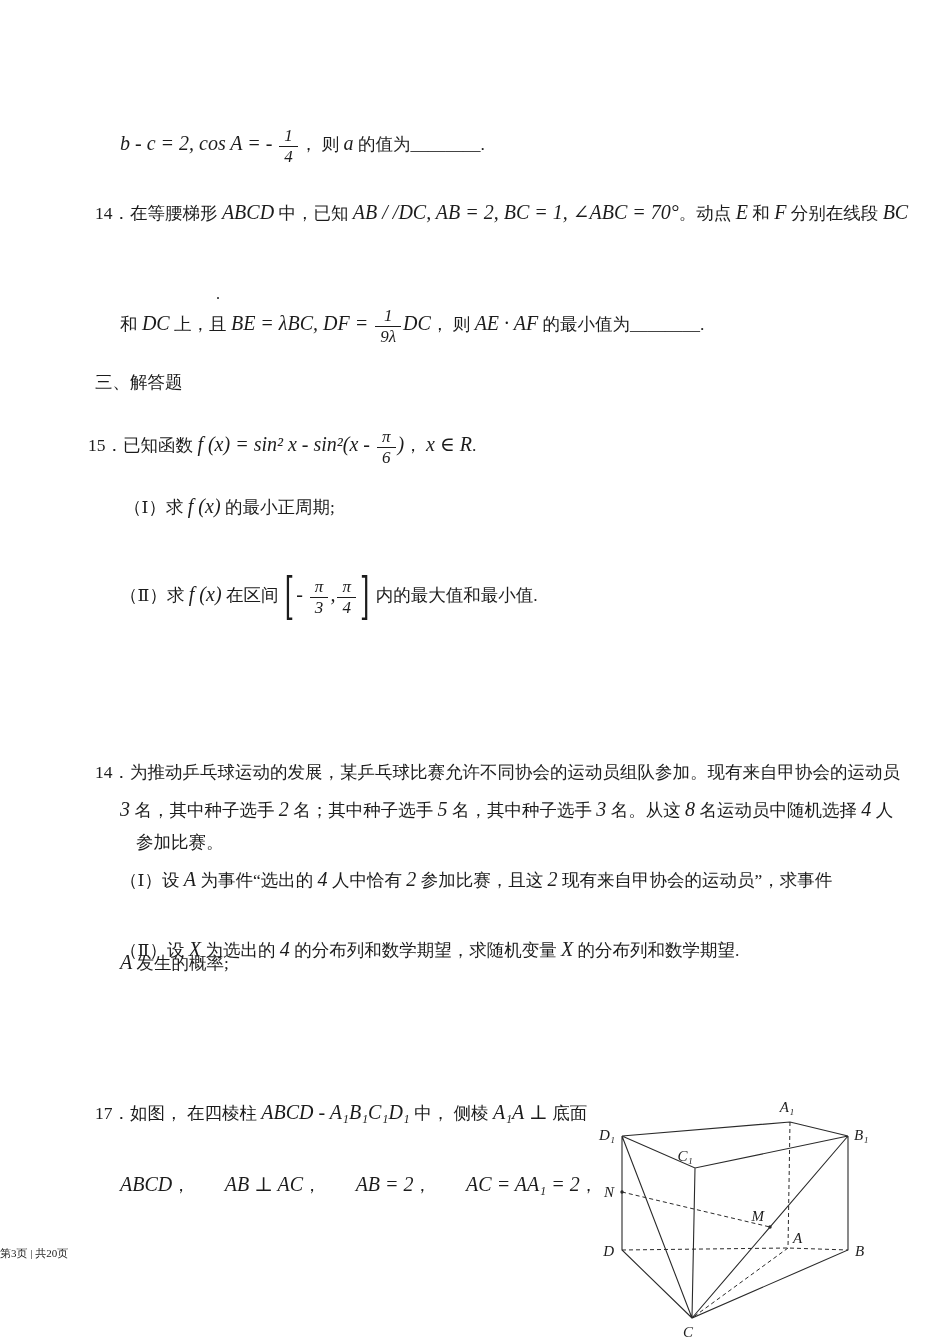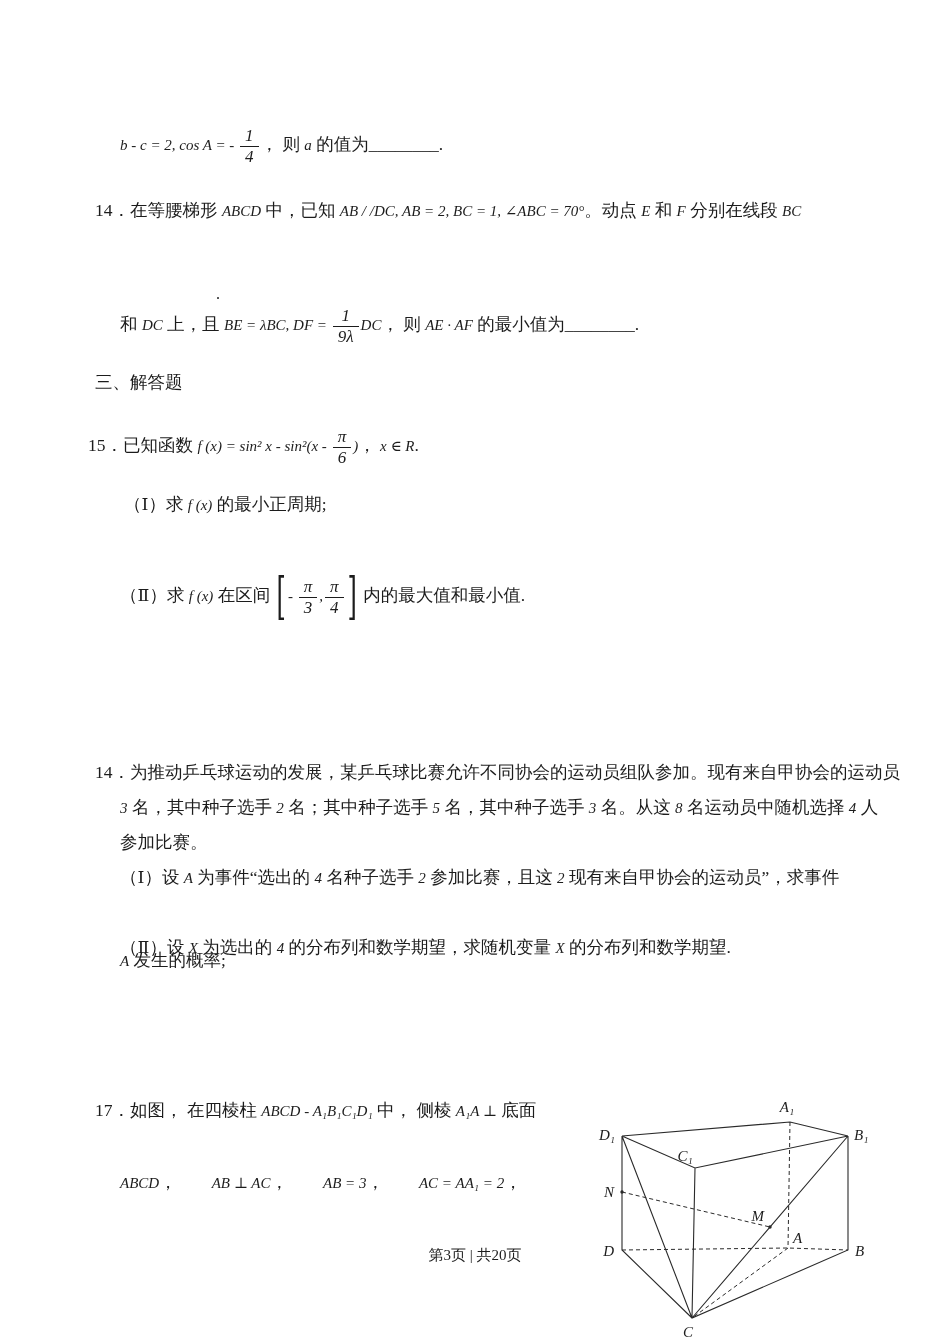--- a/index.html
+++ b/index.html
@@ -1,33 +1,33 @@
 <!DOCTYPE html>
 <html><head>
 <meta charset="utf-8">
 <style>
   *{margin:0;padding:0;box-sizing:border-box}
   html,body{width:950px;height:1344px}
   body{background:#ffffff;position:relative;overflow:hidden;color:#1c1c1c;
        font-family:"Liberation Serif","DejaVu Serif",serif}
   .line{position:absolute;white-space:nowrap;font-size:17.5px;line-height:1.45;font-style:normal}
   .cn{font-family:"Liberation Serif","DejaVu Serif",serif;font-style:normal}
-  .m{font-family:"Liberation Serif","DejaVu Serif",serif;font-style:italic;font-size:15px}
+  .m{font-family:"Liberation Serif","DejaVu Serif",serif;font-style:italic;font-size:20px}
   .frac{display:inline-flex;flex-direction:column;align-items:center;vertical-align:middle;
         font-style:italic;font-size:17px;line-height:1.15;margin:0 2px;
         font-family:"Liberation Serif","DejaVu Serif",serif}
   .frac .num{padding:0 5px}
   .frac .den{padding:0 5px;border-top:1.2px solid #1c1c1c}
   .bigbr{display:inline-block;transform:scaleY(2.1);font-size:24px;font-style:normal;
          vertical-align:middle;margin:0 2px;font-family:"DejaVu Serif",serif}
   .straydot{position:absolute;left:96px;top:-24px;font-size:16px;font-style:normal}
   #fig{position:absolute;left:585px;top:1088px;width:295px;height:256px}
   #fig text{font-family:"Liberation Serif","DejaVu Serif",serif;font-style:italic;
             font-size:15px;fill:#1c1c1c}
-  .footer{position:absolute;top:1246px;left:0;width:950px;text-align:center;font-size:15px}
+  .footer{position:absolute;top:1246px;left:0;width:950px;text-align:left;font-size:11px}
 </style>
 </head>
 <body>
 
 <div class="line" style="top:126px;left:120px"><span class="m">b - c = 2, cos A = - </span><span class="frac">
       <span class="num">1</span>
       <span class="den">4</span>
     </span><span class="cn">， 则 </span><span class="m">a</span><span class="cn"> 的值为________.</span></div>
 
 <div class="line" style="top:198px;left:95px"><span class="cn">14．在等腰梯形 </span><span class="m">ABCD</span><span class="cn"> 中，已知 </span><span class="m">AB / /DC, AB = 2, BC = 1, ∠ABC = 70°</span><span class="cn">。动点 </span><span class="m">E</span><span class="cn"> 和 </span><span class="m">F</span><span class="cn"> 分别在线段 </span><span class="m">BC</span></div>
@@ -50,27 +50,27 @@
 <div class="line" style="top:577px;left:120px"><span class="cn">（Ⅱ）求 </span><span class="m">f (x)</span><span class="cn"> 在区间 </span><span class="bigbr">[</span><span class="m">- </span><span class="frac">
       <span class="num">π</span>
       <span class="den">3</span>
     </span><span class="m">,</span><span class="frac">
       <span class="num">π</span>
       <span class="den">4</span>
     </span><span class="bigbr">]</span><span class="cn"> 内的最大值和最小值.</span></div>
 
 <div class="line" style="top:760px;left:95px"><span class="cn">14．为推动乒乓球运动的发展，某乒乓球比赛允许不同协会的运动员组队参加。现有来自甲协会的运动员</span></div>
 <div class="line" style="top:795px;left:120px"><span class="m">3</span><span class="cn"> 名，其中种子选手 </span><span class="m">2</span><span class="cn"> 名；其中种子选手 </span><span class="m">5</span><span class="cn"> 名，其中种子选手 </span><span class="m">3</span><span class="cn"> 名。从这 </span><span class="m">8</span><span class="cn"> 名运动员中随机选择 </span><span class="m">4</span><span class="cn"> 人</span></div>
-<div class="line" style="top:830px;left:120px"><span class="cn">参加比赛。</span></div>
-<div class="line" style="top:865px;left:120px"><span class="cn">（Ⅰ）设 </span><span class="m">A</span><span class="cn"> 为事件“选出的 </span><span class="m">4</span><span class="cn"> 名种子选手 </span><span class="m">2</span><span class="cn"> 参加比赛，且这 </span><span class="m">2</span><span class="cn"> 现有来自甲协会的运动员”，求事件</span></div>
+<div class="line" style="top:830px;left:136px"><span class="cn">参加比赛。</span></div>
+<div class="line" style="top:865px;left:120px"><span class="cn">（Ⅰ）设 </span><span class="m">A</span><span class="cn"> 为事件“选出的 </span><span class="m">4</span><span class="cn"> 人中恰有 </span><span class="m">2</span><span class="cn"> 参加比赛，且这 </span><span class="m">2</span><span class="cn"> 现有来自甲协会的运动员”，求事件</span></div>
 <div class="line" style="top:948px;left:120px"><span class="m">A</span><span class="cn"> 发生的概率;</span></div>
 <div class="line" style="top:935px;left:120px"><span class="cn">（Ⅱ）设 </span><span class="m">X</span><span class="cn"> 为选出的 </span><span class="m">4</span><span class="cn"> 的分布列和数学期望，求随机变量 </span><span class="m">X</span><span class="cn"> 的分布列和数学期望.</span></div>
 
 <div class="line" style="top:1098px;left:95px"><span class="cn">17．如图， 在四棱柱 </span><span class="m">ABCD - A₁B₁C₁D₁</span><span class="cn"> 中， 侧棱 </span><span class="m">A₁A ⊥</span><span class="cn"> 底面</span></div>
-<div class="line" style="top:1170px;left:120px"><span class="m">ABCD</span><span class="cn">，　　</span><span class="m">AB ⊥ AC</span><span class="cn">，　　</span><span class="m">AB = 3</span><span class="cn">，　　</span><span class="m">AC = AA₁ = 2</span><span class="cn">，</span></div>
+<div class="line" style="top:1170px;left:120px"><span class="m">ABCD</span><span class="cn">，　　</span><span class="m">AB ⊥ AC</span><span class="cn">，　　</span><span class="m">AB = 2</span><span class="cn">，　　</span><span class="m">AC = AA₁ = 2</span><span class="cn">，</span></div>
 
 <svg id="fig" viewBox="0 0 295 256">
   <g stroke="#2a2a2a" stroke-width="1.1" fill="none">
     <path d="M37,48 L37,162 L107,230 L263,162 L263,48
              M37,48 L205,34 L263,48
              M37,48 L110,80 L263,48
              M110,80 L107,230
              M37,48 L107,230
              M263,48 L107,230"></path>
   </g>

